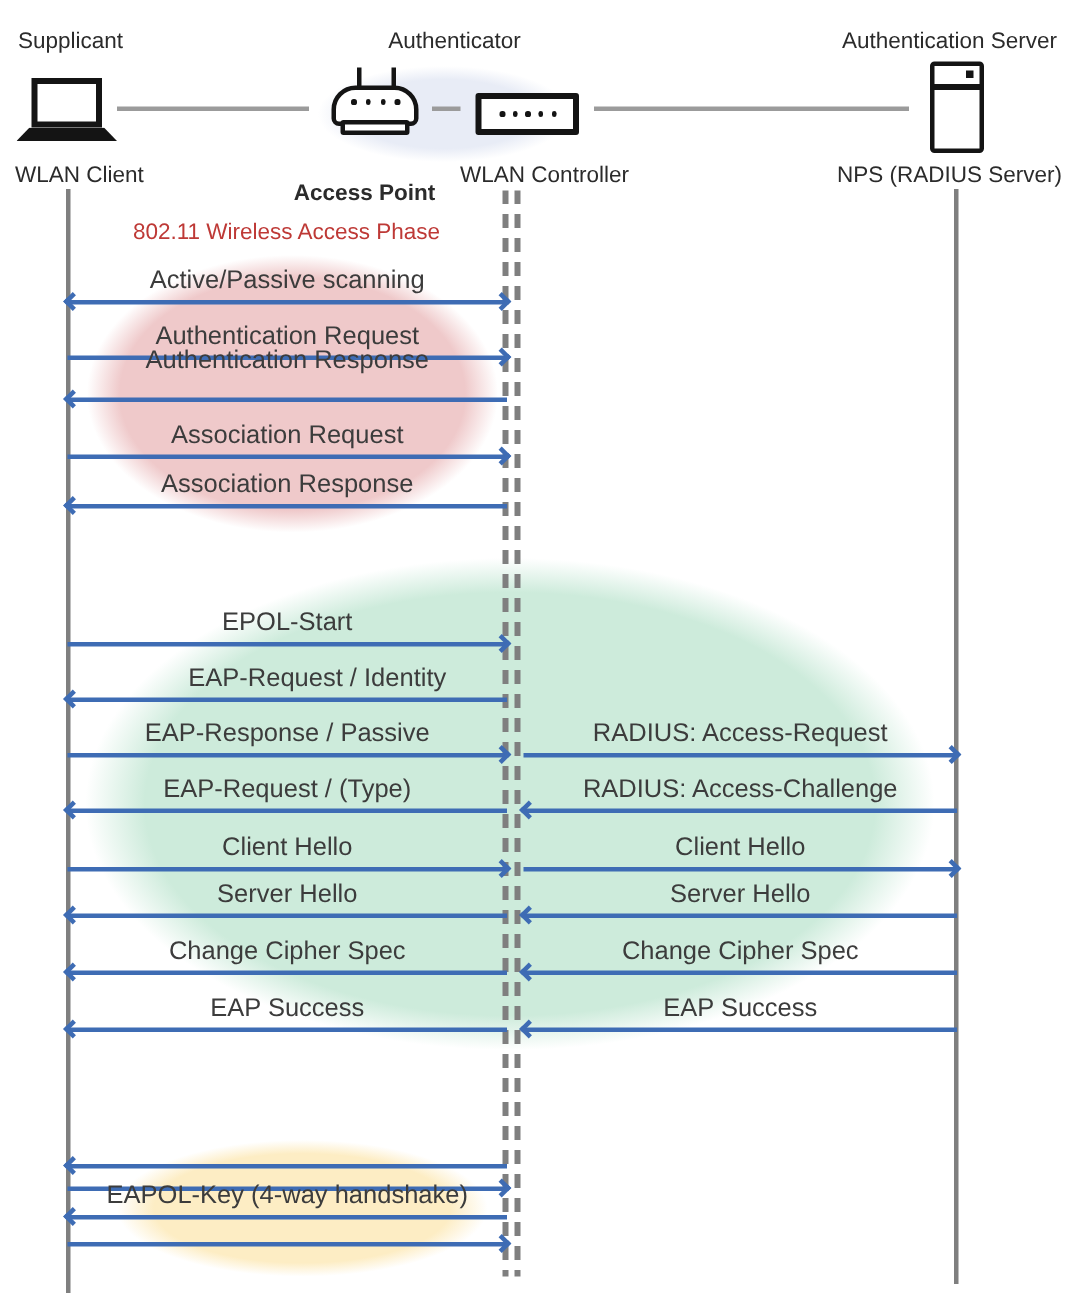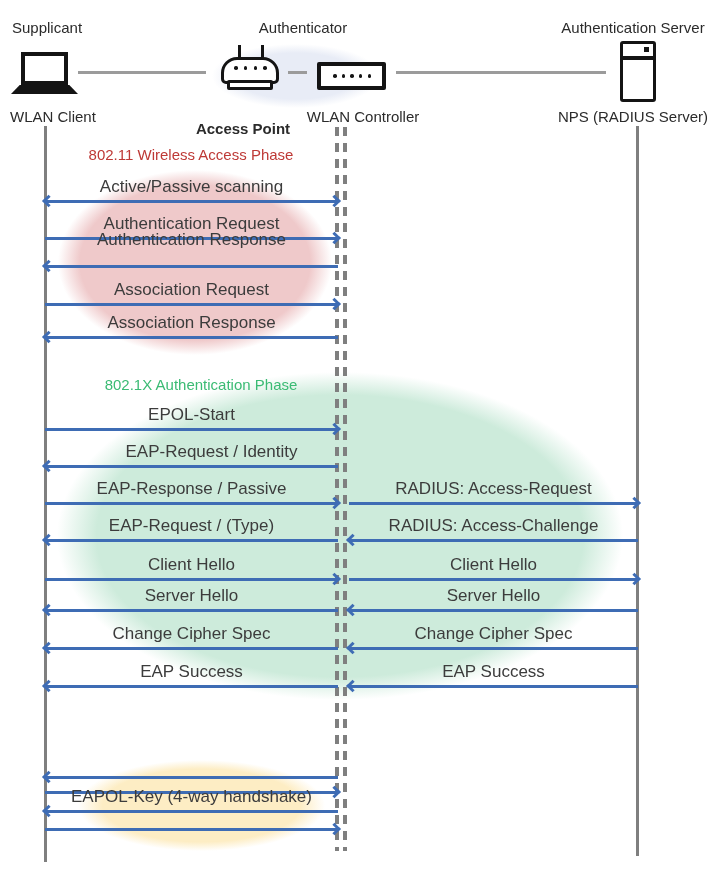--- a/index.html
+++ b/index.html
@@ -130,21 +130,20 @@
   <div class="hdr ctr" id="ap-label">Access Point</div>
   <div class="hdr ctr" id="controller-label">WLAN Controller</div>
   <div class="hdr ctr" id="server-label">NPS (RADIUS Server)</div>
 
   <div class="lifeline" id="client-lifeline"></div>
   <div class="lifeline dashed" id="ap-lifeline"></div>
   <div class="lifeline dashed" id="controller-lifeline"></div>
   <div class="lifeline" id="server-lifeline"></div>
 
   <div class="phase-title" id="phase1-title">802.11 Wireless Access Phase</div>
-  <div class="phase-title" id="phase2-title">802.1X Authentication Phase</div>
 
   <div id="messages">
       <div class="arrow" style="left: 45px; top: 199.5px; width: 293px;">
         <i class="head r"></i>
         <i class="head l"></i>
       </div>
       <div class="msg-label" style="left: 191.5px; top: 197px;">Active/Passive scanning</div>
       <div class="arrow" style="left: 45px; top: 236.5px; width: 293px;">
         <i class="head r"></i>
       </div>

